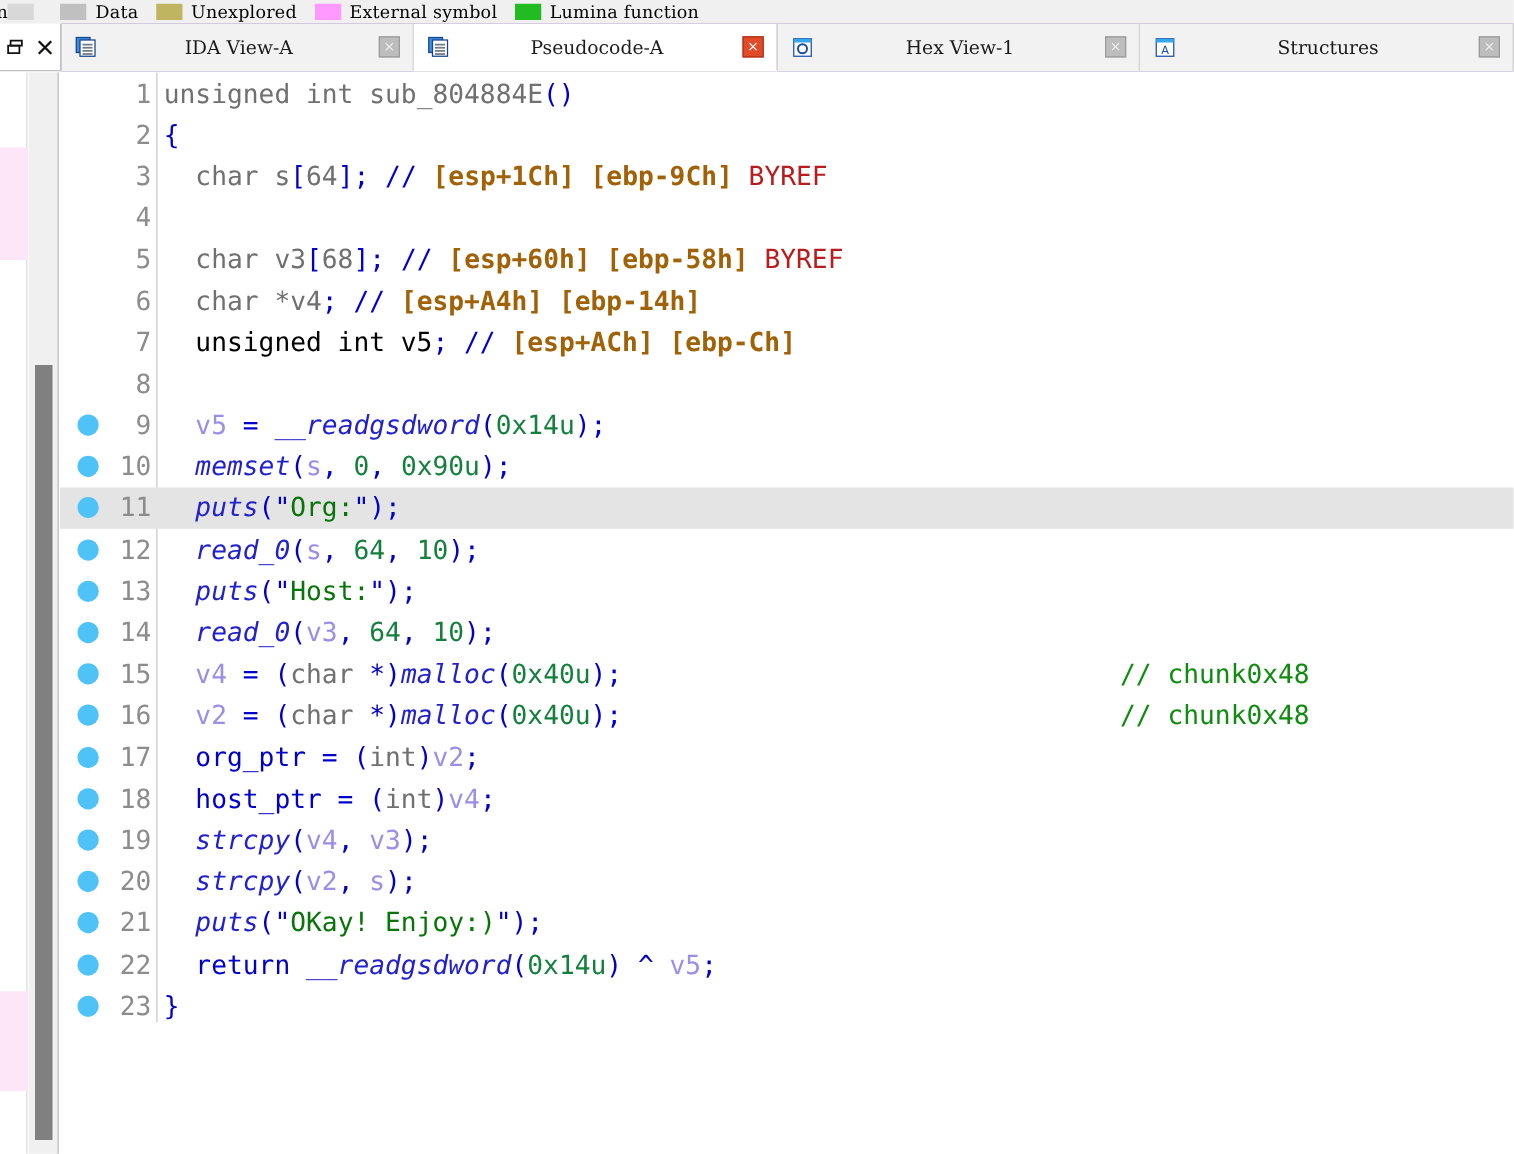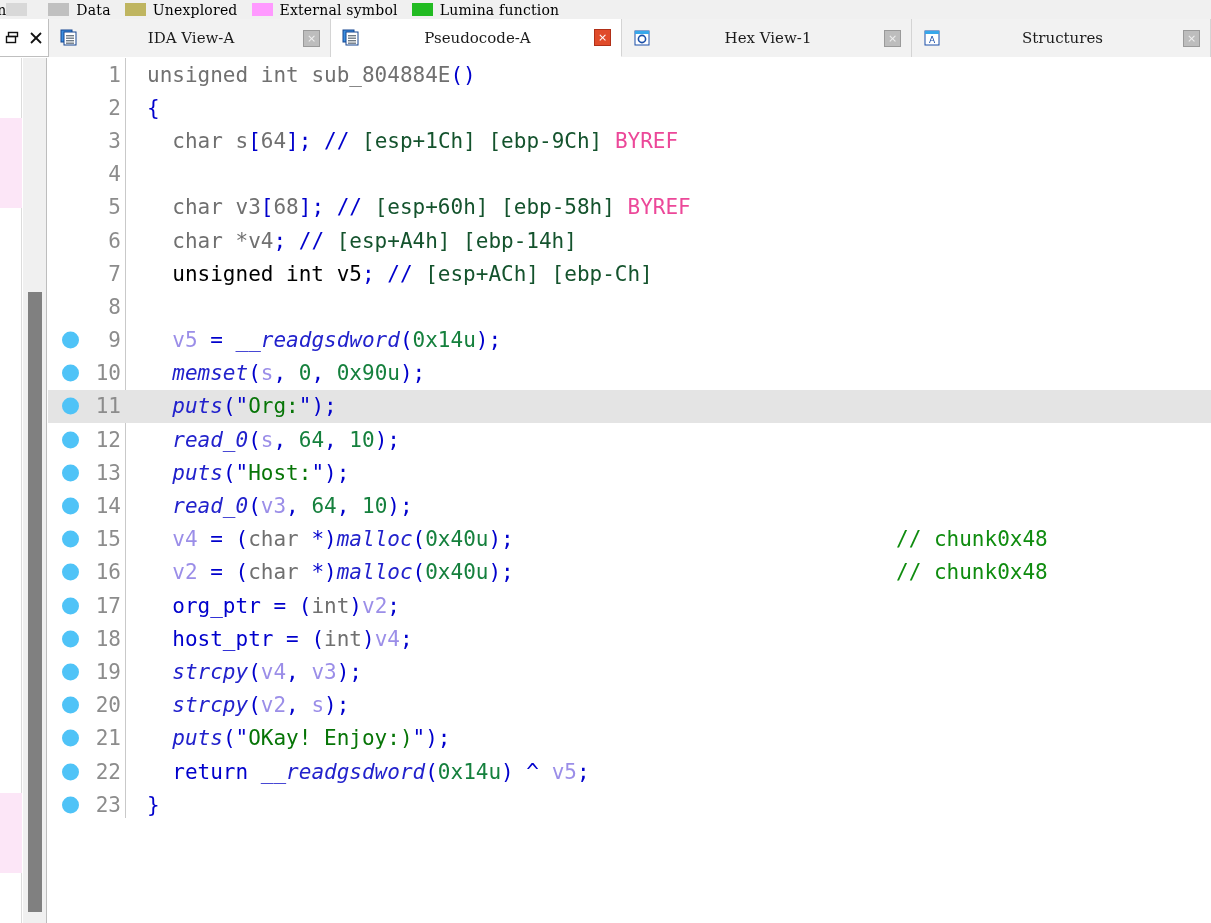--- a/index.html
+++ b/index.html
@@ -51,21 +51,21 @@
     color: #111;
   }
 
   
   #tab-bar {
     position: absolute; left: 49px; top: 19px;
     width: 1162px; height: 38px;
     background: #4c1d95;
     border-bottom: 1px solid #c8c8c8;
     display: flex;
-    align-items: flex-start;
+    align-items: center;
   }
   .tab {
     display: flex; align-items: center;
     height: 38px;
     background: #f2f2f2;
     border-right: 1px solid #d4d4d4;
     padding: 0 10px;
     position: relative;
   }
   .tab.active {
@@ -155,34 +155,34 @@
   }
   .lineno {
     width: 77px;
     text-align: right;
     padding-right: 4px;
     color: #8c8c8c;
     font-family: "DejaVu Sans Mono", monospace;
     font-size: 21px;
     flex: 0 0 auto;
   }
-  .codetext { padding-left: 22px; flex: 1 1 auto; }
+  .codetext { padding-left: 6px; flex: 1 1 auto; }
 
   
   .t-plain   { color: #707070; }
   .t-kw      { color: #000000; }
   .t-punc    { color: #0000cc; }
   .t-func    { color: #2222cc; font-style: italic; }
   .t-var     { color: #9b8ee8; }
   .t-gvar    { color: #0000cc; }
   .t-num     { color: #15803d; }
   .t-str     { color: #077507; }
-  .t-cmt     { color: #14532d; }
+  .t-cmt     { color: #a16207; font-weight: bold; }
   .t-cmt-g   { color: #0f8c0f; }
-  .t-byref   { color: #ec4899; }
+  .t-byref   { color: #b91c1c; }
   .trail-cmt { position: absolute; left: 848px; }
 </style>
 </head>
 <body>
 
 <div id="legend-bar">
     <div class="legend-item" id="legend-first">
       <span class="legend-label">tion</span>
       <span class="legend-swatch" style="background: rgb(216, 216, 216);"></span>
     </div>

